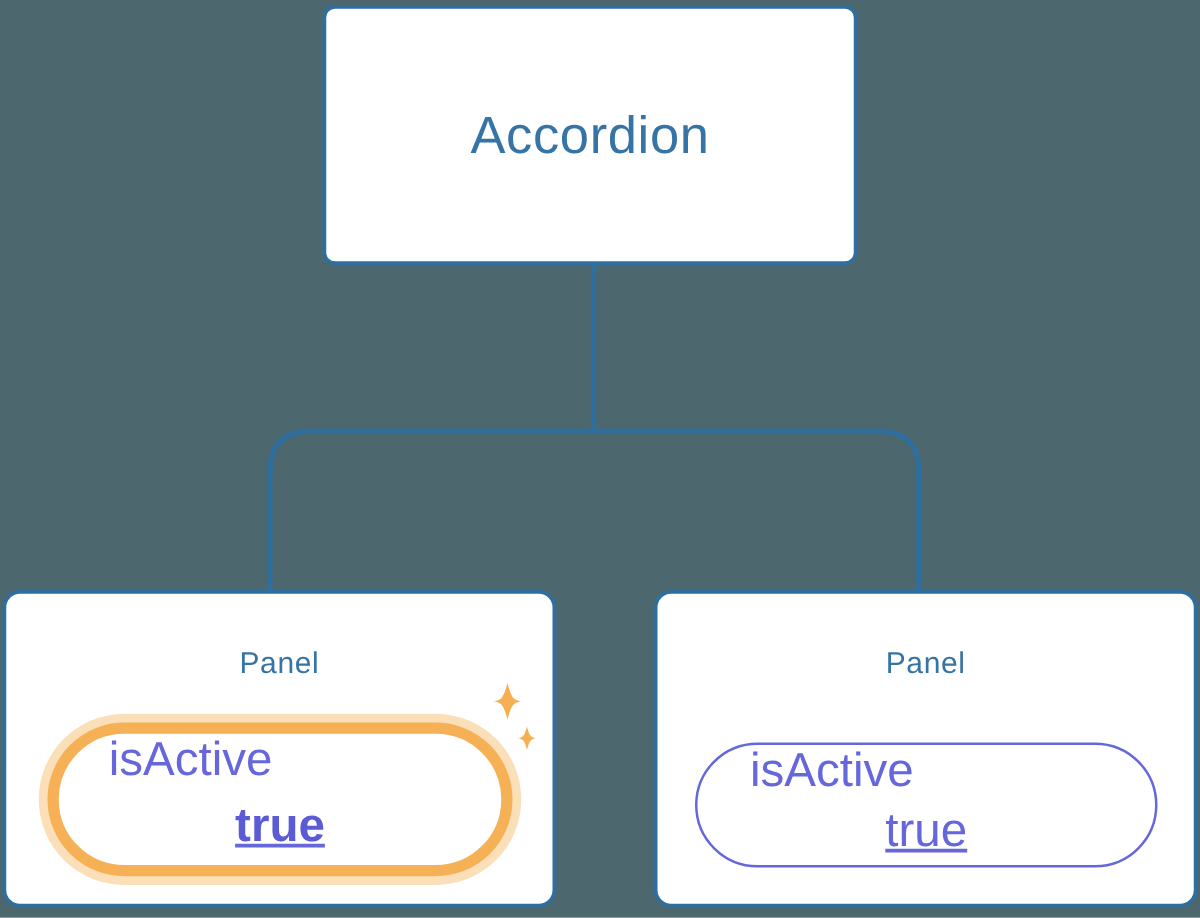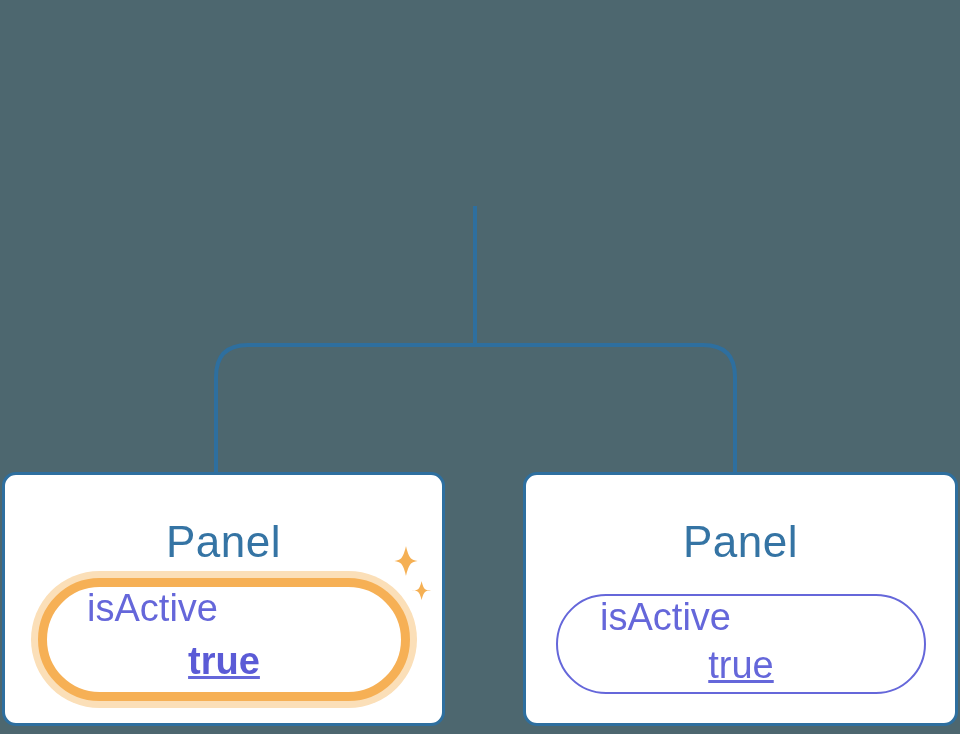--- a/index.html
+++ b/index.html
@@ -50,21 +50,21 @@
     height: 254px;
     border-radius: 14px;
   }
   .panel-left  { left: 2px;   width: 443px; }
   .panel-right { left: 523px; width: 435px; }
 
   .panel-title {
     position: absolute;
     top: 42px; left: 0; right: 0;
     text-align: center;
-    font-size: 44px;
+    font-size: 24px;
     font-weight: 500;
     color: var(--node-label, #3574a4);
     letter-spacing: 0.5px;
   }
 
   .pill {
     position: absolute;
     display: flex;
     align-items: stretch;
     background: #ffffff;
@@ -114,20 +114,23 @@
 </head>
 <body>
 
 <div class="stage">
 
   <svg class="overlay" width="960" height="734" viewBox="0 0 960 734">
     <path class="connector" d="M475,206 L475,345" stroke="#2e6f9f"></path>
     <path class="connector" d="M216,474 L216,377 Q216,345 248,345 L703,345 Q735,345 735,377 L735,474" stroke="#2e6f9f"></path>
   </svg>
 
+  <div class="node root-node">
+    <span class="root-label">Accordion</span>
+  </div>
 
   <div class="node panel-node panel-left">
     <div class="panel-title">Panel</div>
     <div class="pill pill-active">
       <div class="pill-section pill-key">
         <span>isActive</span>
       </div>
       <div class="pill-divider"></div>
       <div class="pill-section pill-value">
         <span class="value-active">true</span>

